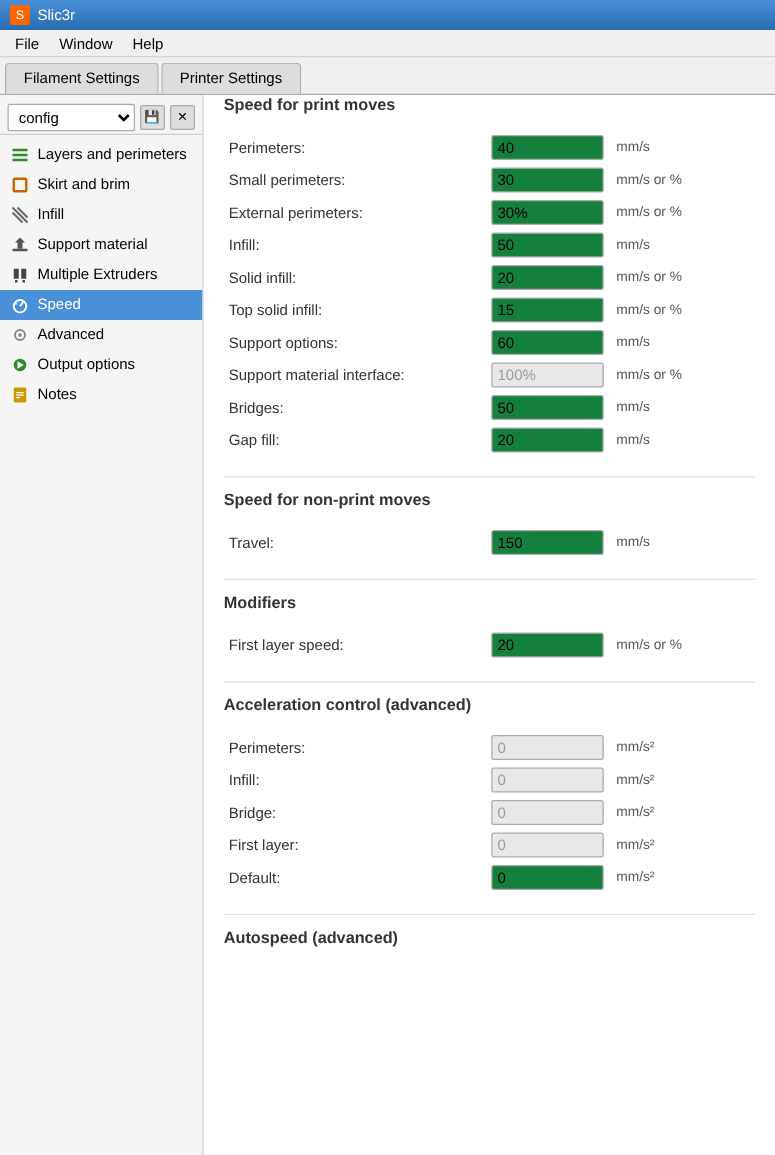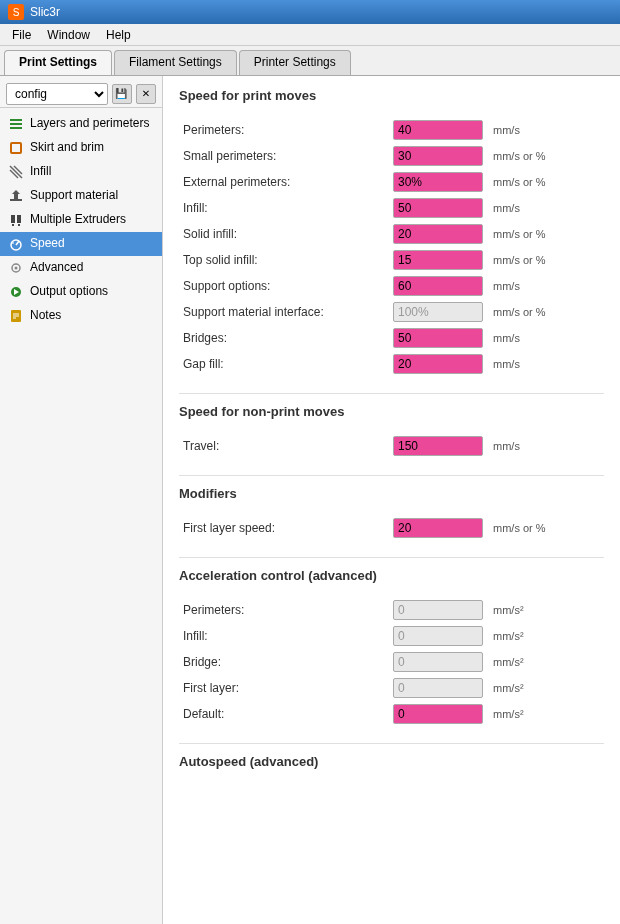--- a/index.html
+++ b/index.html
@@ -122,21 +122,21 @@
     }
     .nav-icon {
       width: 16px; height: 16px;
       display: flex; align-items: center; justify-content: center;
       flex-shrink: 0;
     }
     .content-area {
       flex: 1;
       overflow-y: auto;
       background: white;
-      padding: 12px 16px;
+      padding: 0 16px;
     }
     .section-title {
       font-size: 13px;
       font-weight: bold;
       color: #333;
       margin-bottom: 10px;
       padding-bottom: 4px;
     }
     .settings-table {
       width: 100%;
@@ -159,21 +159,21 @@
       color: #555;
       font-size: 11px;
     }
     .field-input {
       width: 90px;
       height: 20px;
       border: 1px solid #aaa;
       border-radius: 2px;
       padding: 0 4px;
       font-size: 12px;
-      background: #ec4899;
+      background: #15803d;
     }
     .field-input.disabled {
       background: #e8e8e8;
       color: #999;
     }
     .divider {
       border: none;
       border-top: 1px solid #e0e0e0;
       margin: 10px 0;
     }
@@ -195,21 +195,20 @@
   <span>Slic3r</span>
 </div>
 
 <div class="menu-bar">
   <div class="menu-item">File</div>
   <div class="menu-item">Window</div>
   <div class="menu-item">Help</div>
 </div>
 
 <div class="tabs-bar">
-  <div class="tab active">Print Settings</div>
   <div class="tab">Filament Settings</div>
   <div class="tab">Printer Settings</div>
 </div>
 
 <div class="main-area">
 
   <div class="sidebar">
     <div class="config-bar">
       <select class="config-select">
         <option>config</option>

